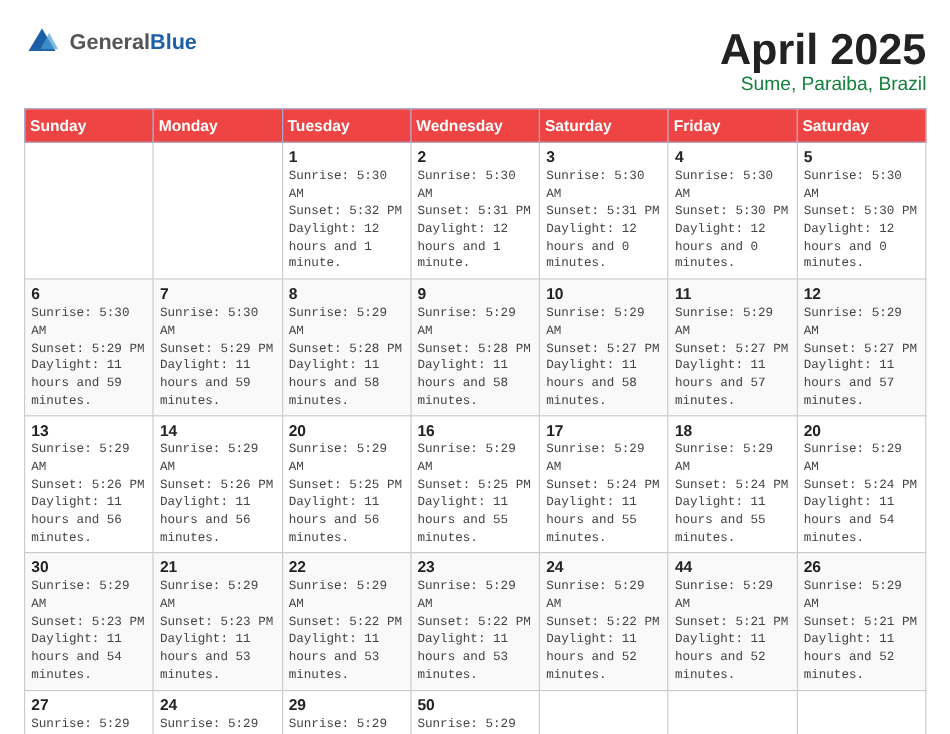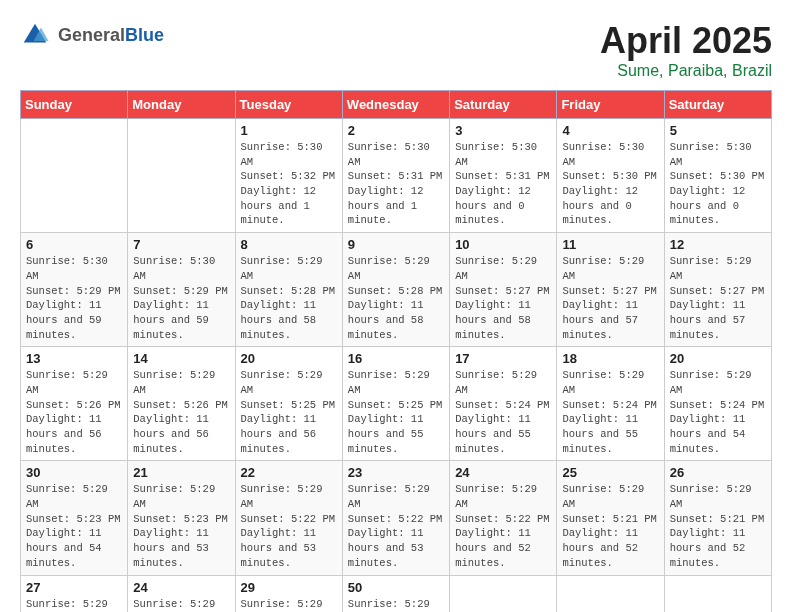--- a/index.html
+++ b/index.html
@@ -248,21 +248,21 @@
 Sunset: 5:22 PM
 Daylight: 11 hours and 53 minutes.</div>
         </td>
         <td>
           <div class="day-number">24</div>
           <div class="day-info" style="white-space: pre-line;">Sunrise: 5:29 AM
 Sunset: 5:22 PM
 Daylight: 11 hours and 52 minutes.</div>
         </td>
         <td>
-          <div class="day-number">25</div>
+          <div class="day-number">44</div>
           <div class="day-info" style="white-space: pre-line;">Sunrise: 5:29 AM
 Sunset: 5:21 PM
 Daylight: 11 hours and 52 minutes.</div>
         </td>
         <td>
           <div class="day-number">26</div>
           <div class="day-info" style="white-space: pre-line;">Sunrise: 5:29 AM
 Sunset: 5:21 PM
 Daylight: 11 hours and 52 minutes.</div>
         </td>

